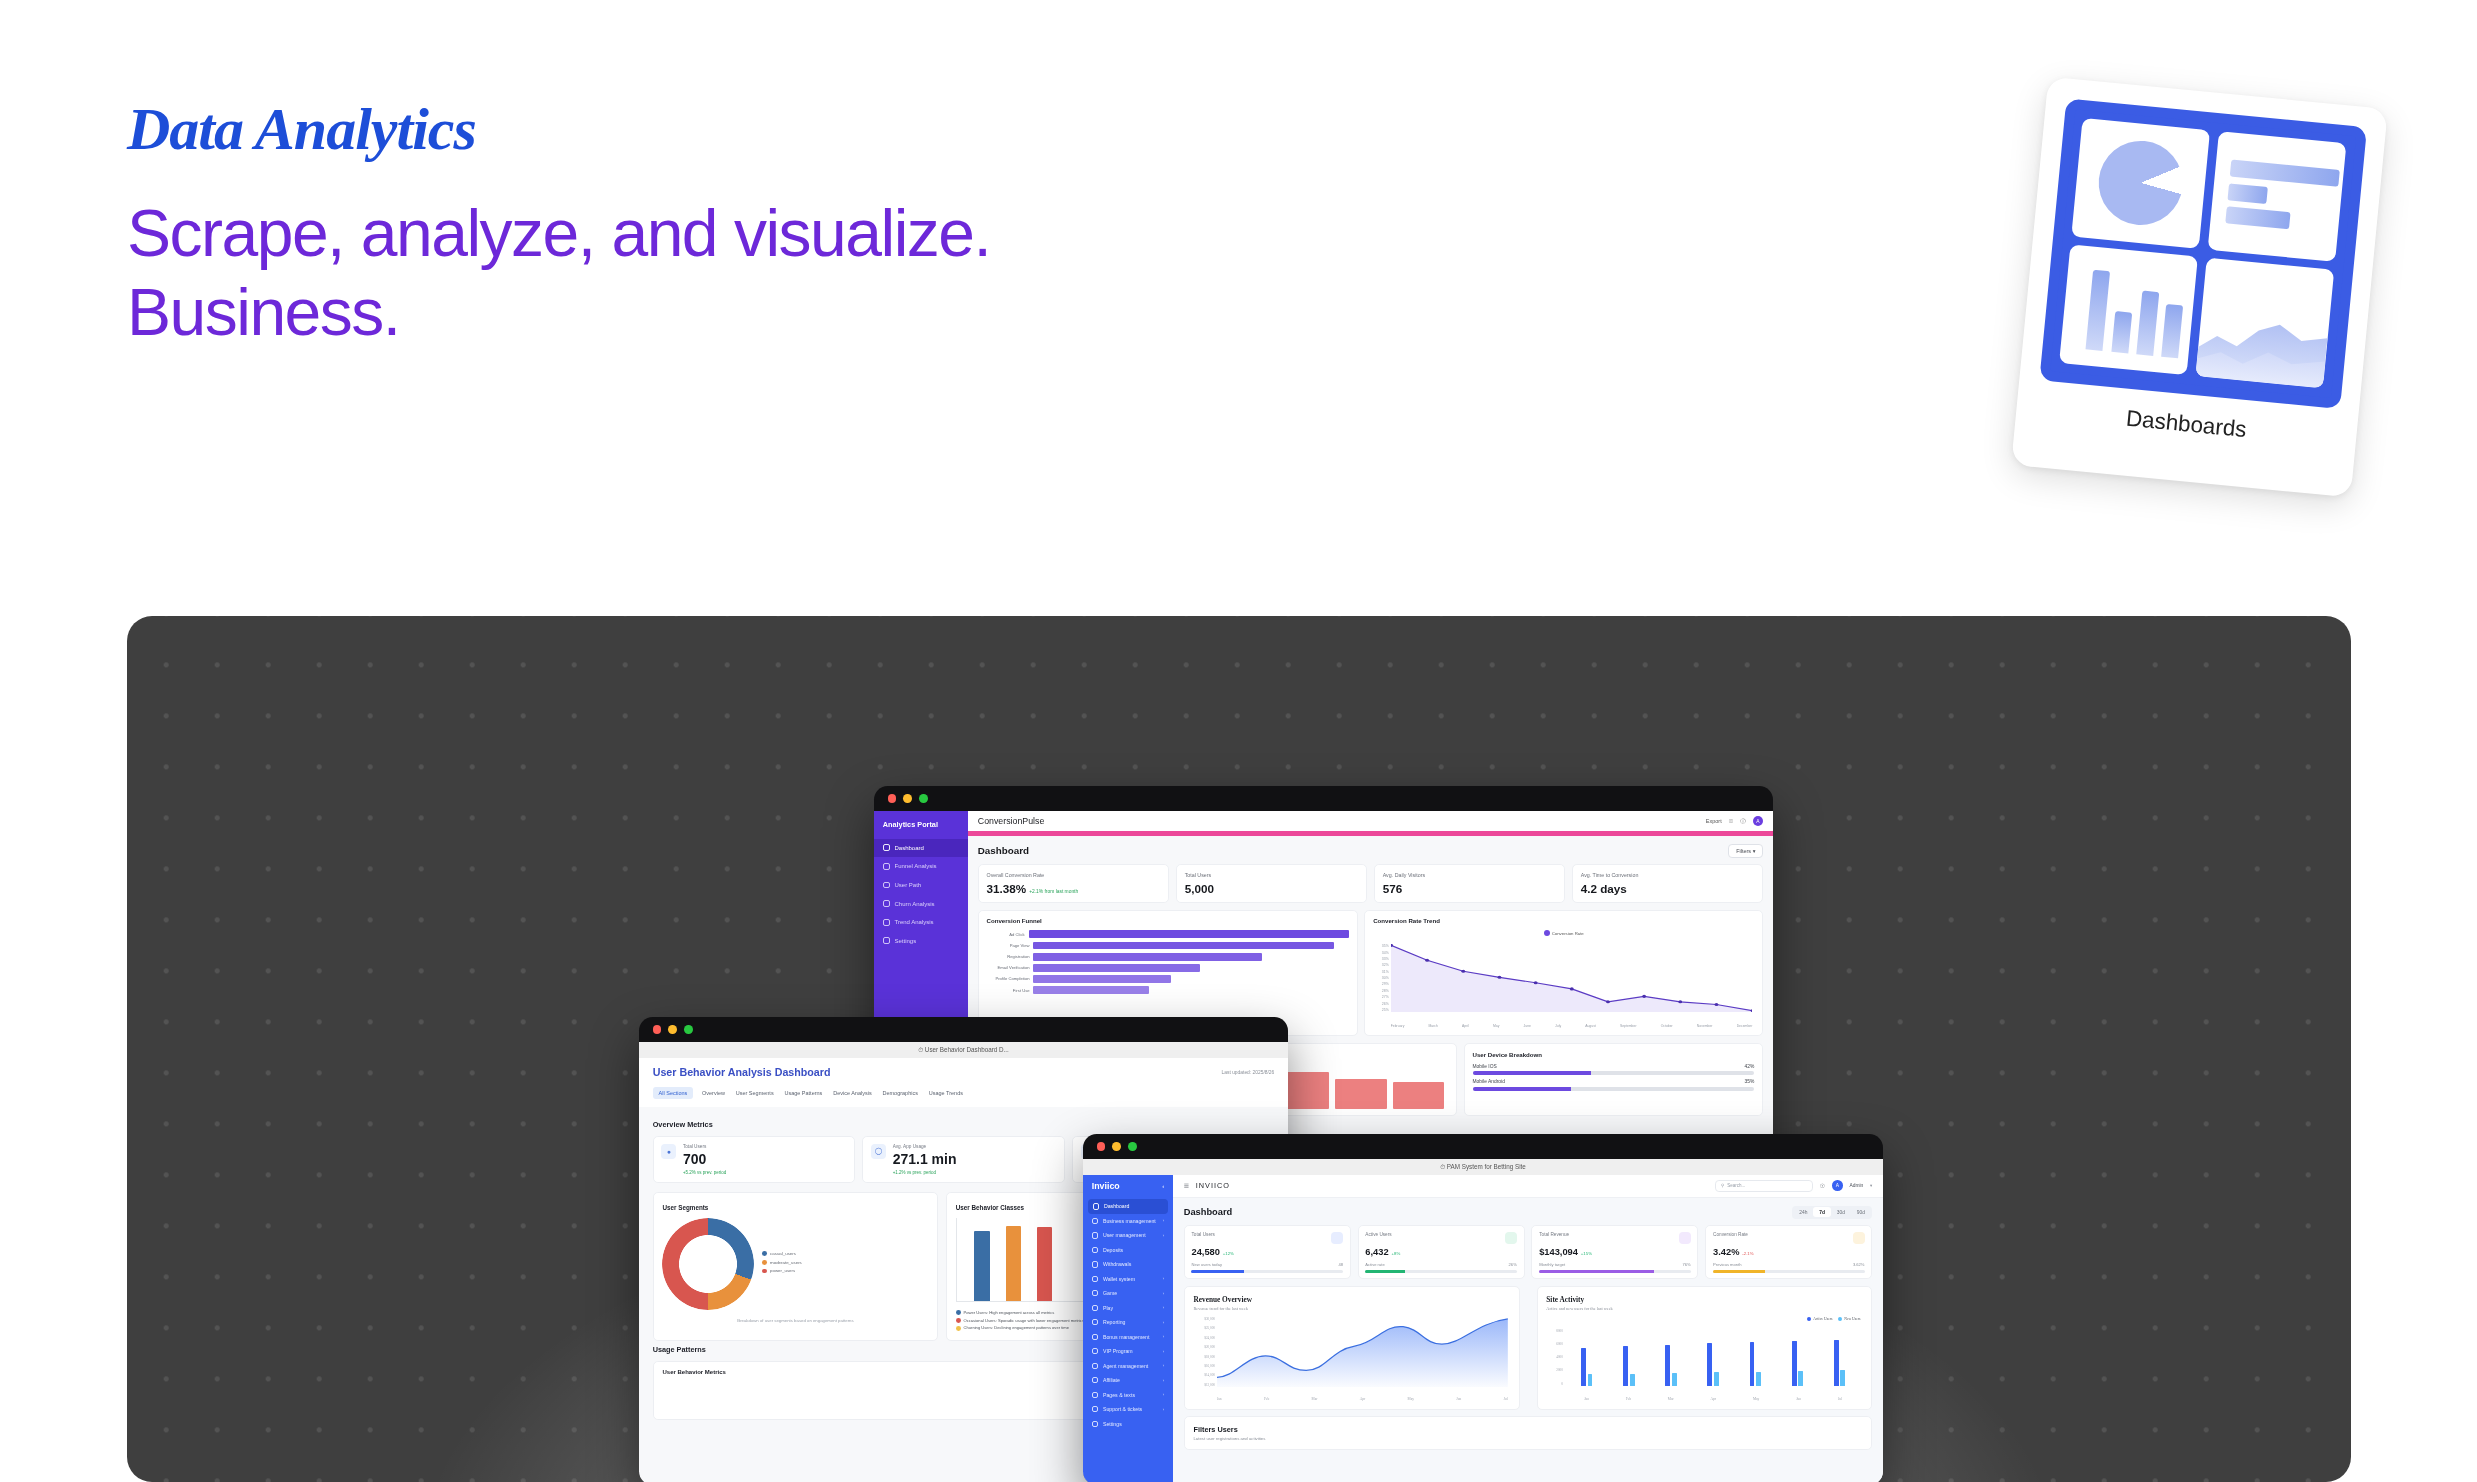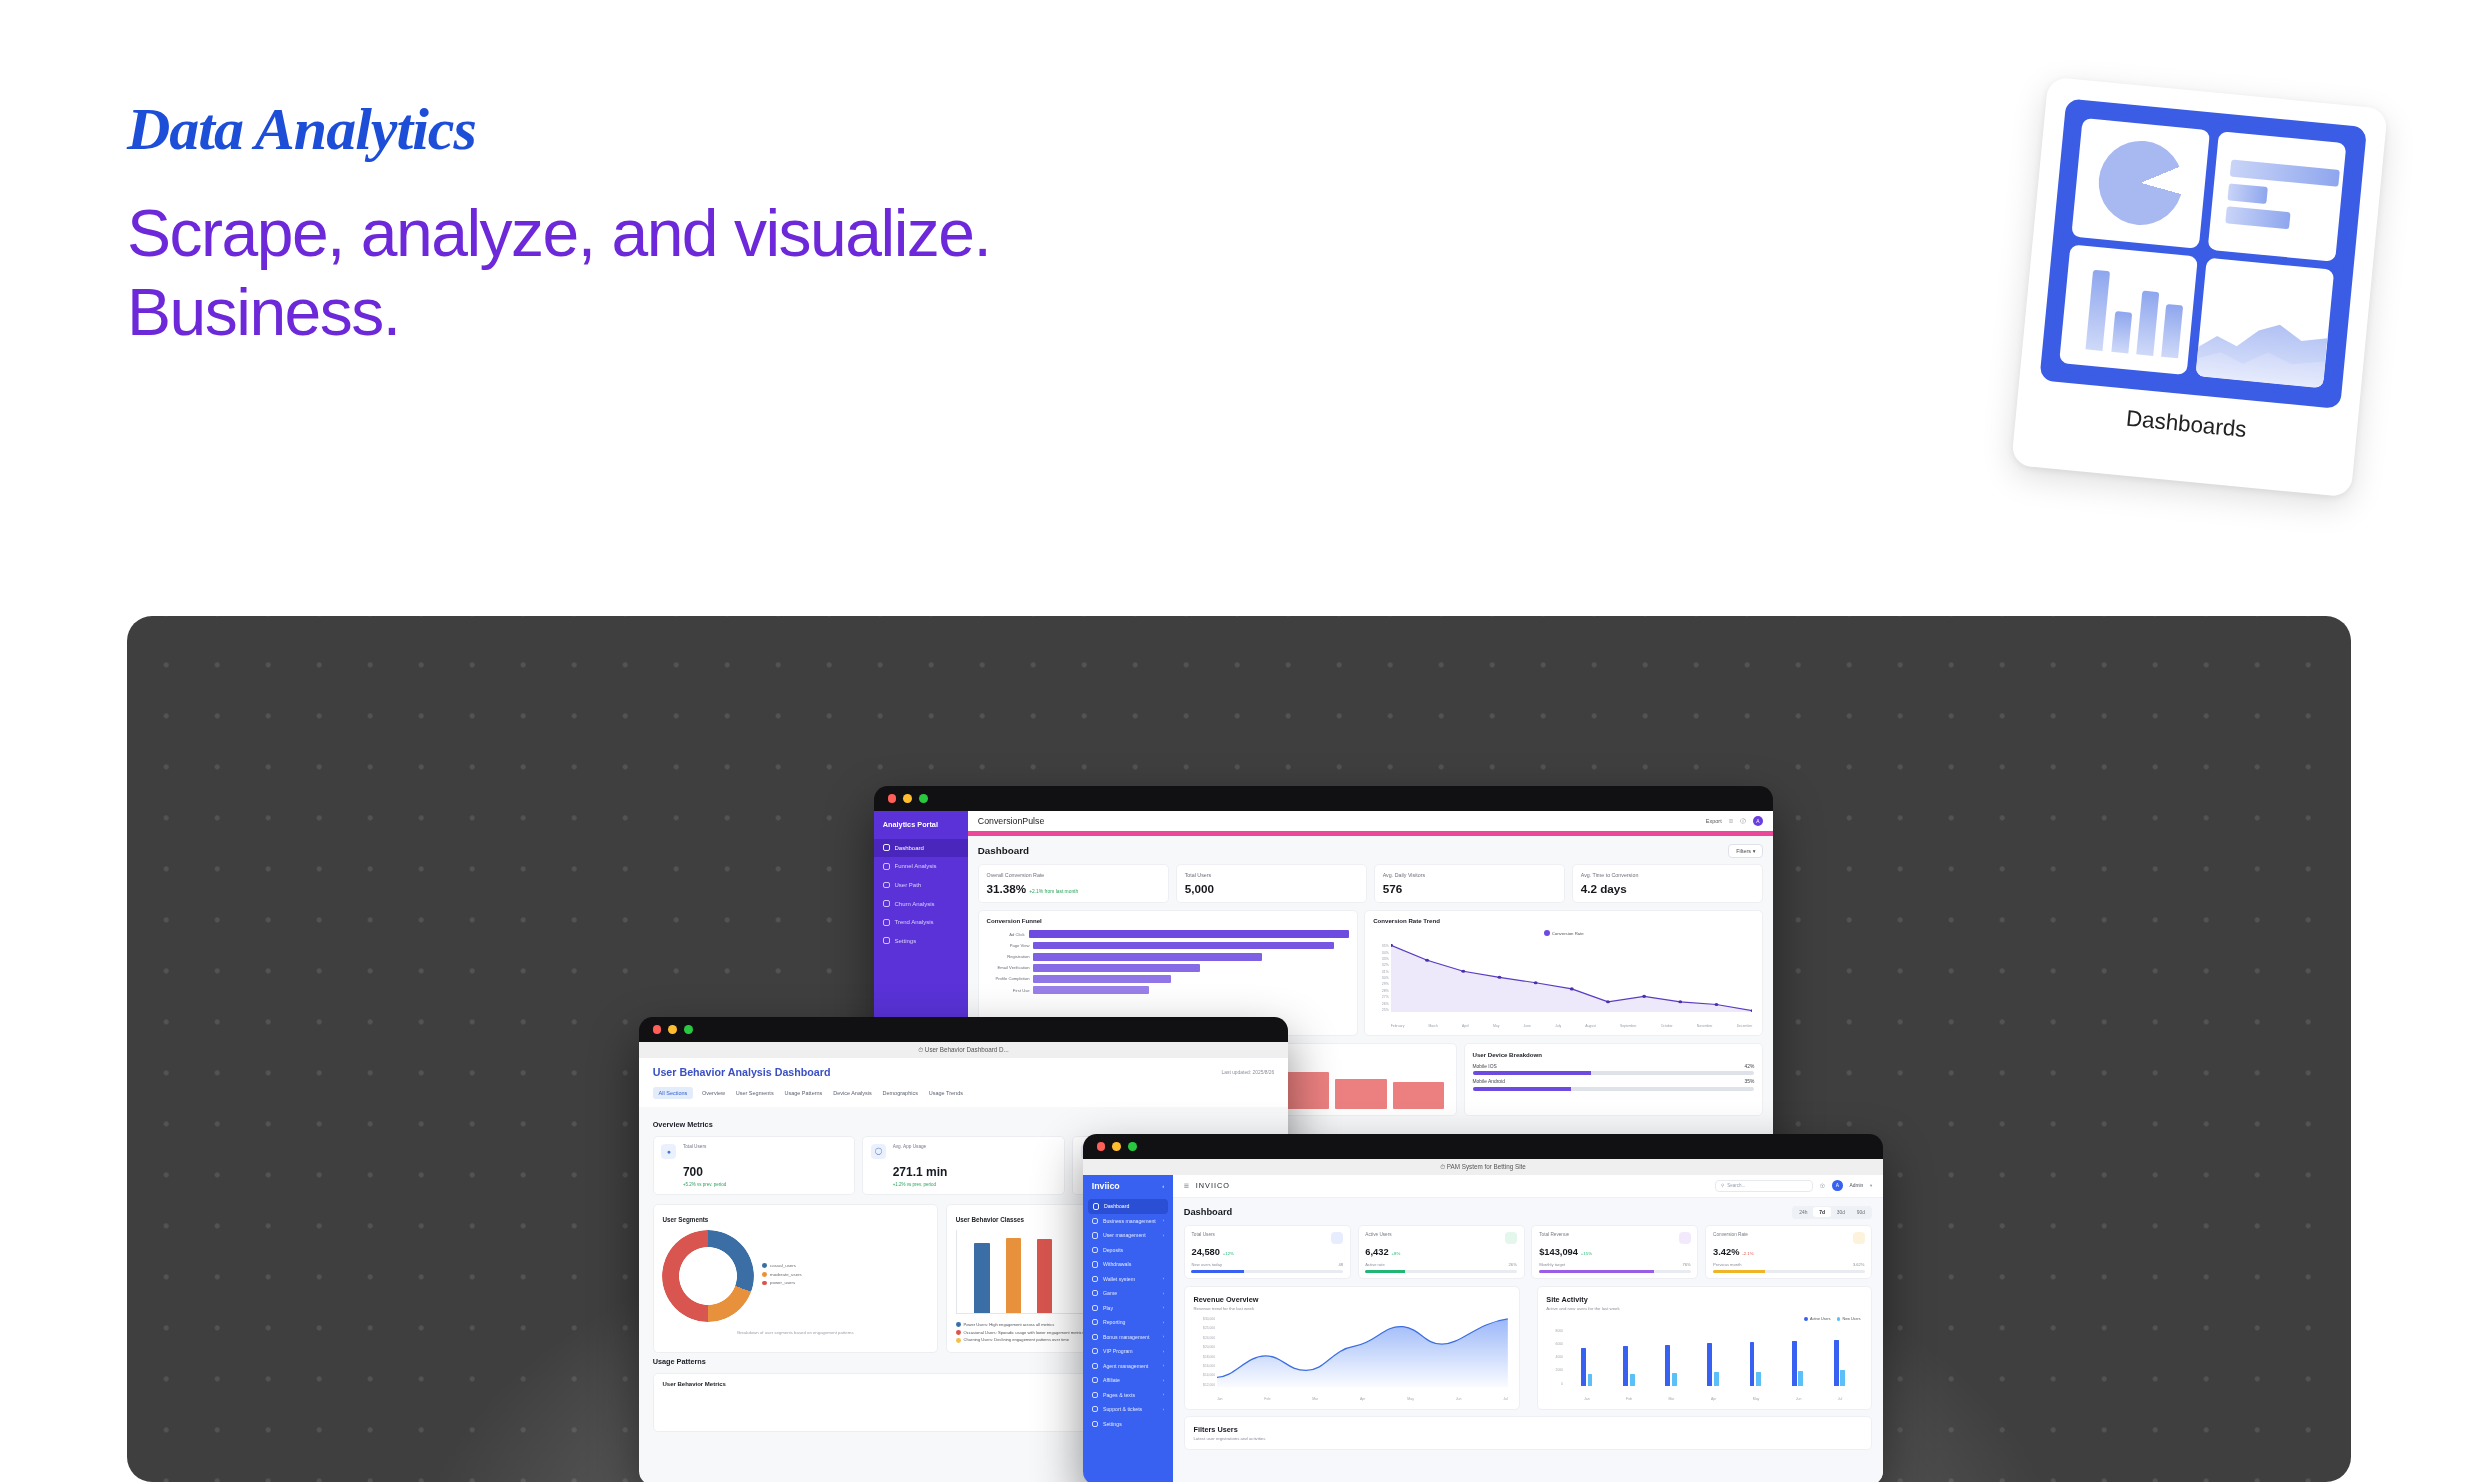--- a/index.html
+++ b/index.html
@@ -139,21 +139,21 @@
   .ub-tabs .on { background:#e3ecfb; color:#2e5fd0; border-radius:2.9px; padding:2.9px 5.9px; }
   .ub-tabs span:not(.on) { padding:2.9px 2px; }
   .ub-body { padding:9.8px 13.7px; }
   .sec-t { font-size:7.3px; font-weight:700; color:#20222a; margin:3.9px 0 6.8px 0; }
   .ub-kpis { display:grid; grid-template-columns:repeat(3,1fr); gap:7.8px; }
   .ub-kpi { background:#fff; border:1px solid #eceef2; border-radius:4.9px; padding:6.8px 7.8px;
             display:flex; gap:6.8px; align-items:flex-start; }
   .ub-ic { width:14.6px; height:14.6px; border-radius:3.9px; background:#eaf1fd; flex:0 0 14.6px;
            display:flex; align-items:center; justify-content:center; color:#4a74d6; font-size:6.8px; }
   .ub-kl { font-size:4.7px; color:#757a84; }
-  .ub-kv { font-size:12px; font-weight:700; color:#171a20; margin-top:16px; }
+  .ub-kv { font-size:14px; font-weight:700; color:#171a20; margin-top:2px; }
   .ub-kd { font-size:4.5px; color:#29a35a; margin-top:2.9px; }
   .ub-cards { display:grid; grid-template-columns:1fr 1.15fr; gap:7.8px; margin-top:8.8px; }
   .ub-card { background:#fff; border:1px solid #eceef2; border-radius:4.9px; padding:7.8px 8.8px; }
   .donut-wrap { display:flex; align-items:center; gap:7.8px; }
   .donut { width:92px; height:92px; border-radius:50%;
            background:conic-gradient(#3a6ea5 0deg 110deg,#e8913c 110deg 180deg,#d8564f 180deg 360deg);
            -webkit-mask:radial-gradient(circle, transparent 44%, #000 45%);
            mask:radial-gradient(circle, transparent 44%, #000 45%); }
   .leg { font-size:4.4px; color:#666b74; }
   .leg div { display:flex; align-items:center; gap:2.9px; margin-bottom:3.9px; }
@@ -194,21 +194,21 @@
   .iv-kpi { background:#fff; border:1px solid #edeff3; border-radius:4.9px; padding:5.9px 6.8px; }
   .iv-kh { display:flex; align-items:flex-start; }
   .iv-kl { font-size:4.7px; color:#767b84; }
   .iv-kic { width:11.7px; height:11.7px; border-radius:3.9px; margin-left:auto; }
   .iv-kv { font-size:9.3px; font-weight:700; color:#171a20; margin-top:2.9px; }
   .iv-kc { font-size:4.3px; margin-left:2.9px; font-weight:400; }
   .iv-sub { display:flex; font-size:4.1px; color:#8a8f98; margin-top:4.9px; }
   .iv-sub span:last-child { margin-left:auto; }
   .iv-bar { height:2.9px; background:#e8ebf0; border-radius:2px; margin-top:2.9px; overflow:hidden; }
   .iv-bar i { display:block; height:100%; }
-  .iv-cards { display:grid; grid-template-columns:1fr 1fr; gap:17px; margin-top:6.8px; }
+  .iv-cards { display:grid; grid-template-columns:1fr 1fr; gap:17px; margin-top:6.8px;font-family:Liberation Serif, serif; }
   .iv-card { background:#fff; border:1px solid #edeff3; border-radius:4.9px; padding:7.8px 8.8px; }
   .iv-ct { font-size:7.3px; font-weight:700; color:#171a20; }
   .iv-cs { font-size:4.3px; color:#8a8f98; margin-top:2px; }
   .rev { position:relative; height:84px; margin-top:5.9px; }
   .rev-y { position:absolute; left:0; top:0; width:21.5px; height:70px; font-size:3.3px; color:#a3a8b1;
            display:flex; flex-direction:column; justify-content:space-between; text-align:right; }
   .rev-p { position:absolute; left:23.4px; right:2px; top:0; height:70px; }
   .rev-x { position:absolute; left:23.4px; right:2px; bottom:0; display:flex;
            justify-content:space-between; font-size:3.5px; color:#a3a8b1; }
   .ua { position:relative; height:84px; margin-top:5.9px; }

